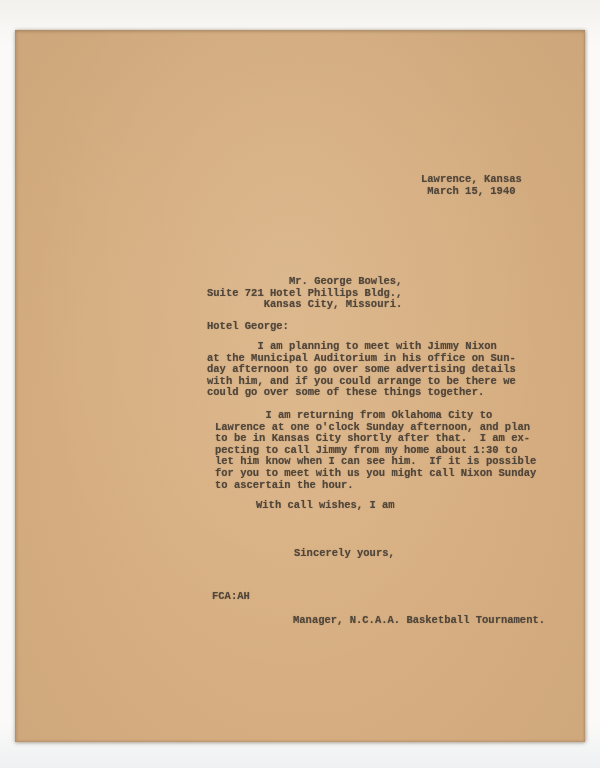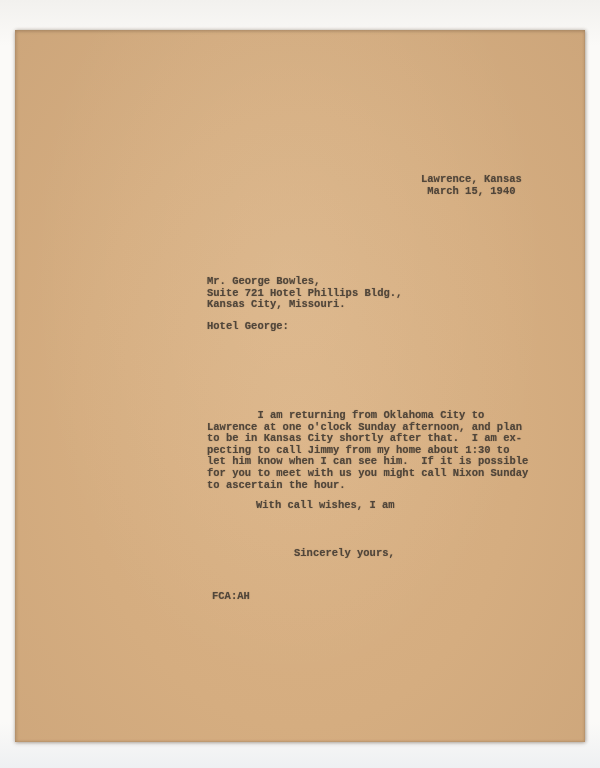--- a/index.html
+++ b/index.html
@@ -39,44 +39,50 @@
     font-family: "Liberation Mono", monospace;
     font-size: 10.5px;
     line-height: 11.6px;
     font-weight: 700;
     color: #51463a;
     text-shadow: 0 0 1px rgba(81,70,58,0.55);
     letter-spacing: 0px;
   }
   
   .dateline   { left: 383px; top: 144px; margin-left: 23px; }
-  .recipient  { left: 192px; top: 246px; }
+  .recipient  { left: 192px; top: 246px; text-align: right; }
   .salutation { left: 192px; top: 291px; }
   .para1      { left: 192px; top: 311px; }
-  .para2      { left: 192px; top: 380px; }
+  .para2      { left: 200px; top: 380px; }
   .closing    { left: 241px; top: 470px; }
   .compclose  { left: 279px; top: 518px; text-align: right; }
   .refinit    { left: 197px; top: 561px; }
   .sigtitle   { left: 278px; top: 585px; }
 </style>
 </head>
 <body>
 
 <div class="scan-page">
   <div class="paper">
     <div class="tw dateline">Lawrence, Kansas
  March 15, 1940</div>
     <div class="tw recipient">Mr. George Bowles,
 Suite 721 Hotel Phillips Bldg.,
 Kansas City, Missouri.</div>
     <div class="tw salutation">Hotel George:</div>
+    <div class="tw para1">        I am planning to meet with Jimmy Nixon
+at the Municipal Auditorium in his office on Sun-
+day afternoon to go over some advertising details
+with him, and if you could arrange to be there we
+could go over some of these things together.</div>
     <div class="tw para2">        I am returning from Oklahoma City to
 Lawrence at one o'clock Sunday afternoon, and plan
 to be in Kansas City shortly after that.  I am ex-
 pecting to call Jimmy from my home about 1:30 to
 let him know when I can see him.  If it is possible
 for you to meet with us you might call Nixon Sunday
 to ascertain the hour.</div>
     <div class="tw closing">With call wishes, I am</div>
     <div class="tw compclose">Sincerely yours,</div>
     <div class="tw refinit">FCA:AH</div>
+    <div class="tw sigtitle">Manager, N.C.A.A. Basketball Tournament.</div>
   </div>
 </div>
 
 </body></html>

